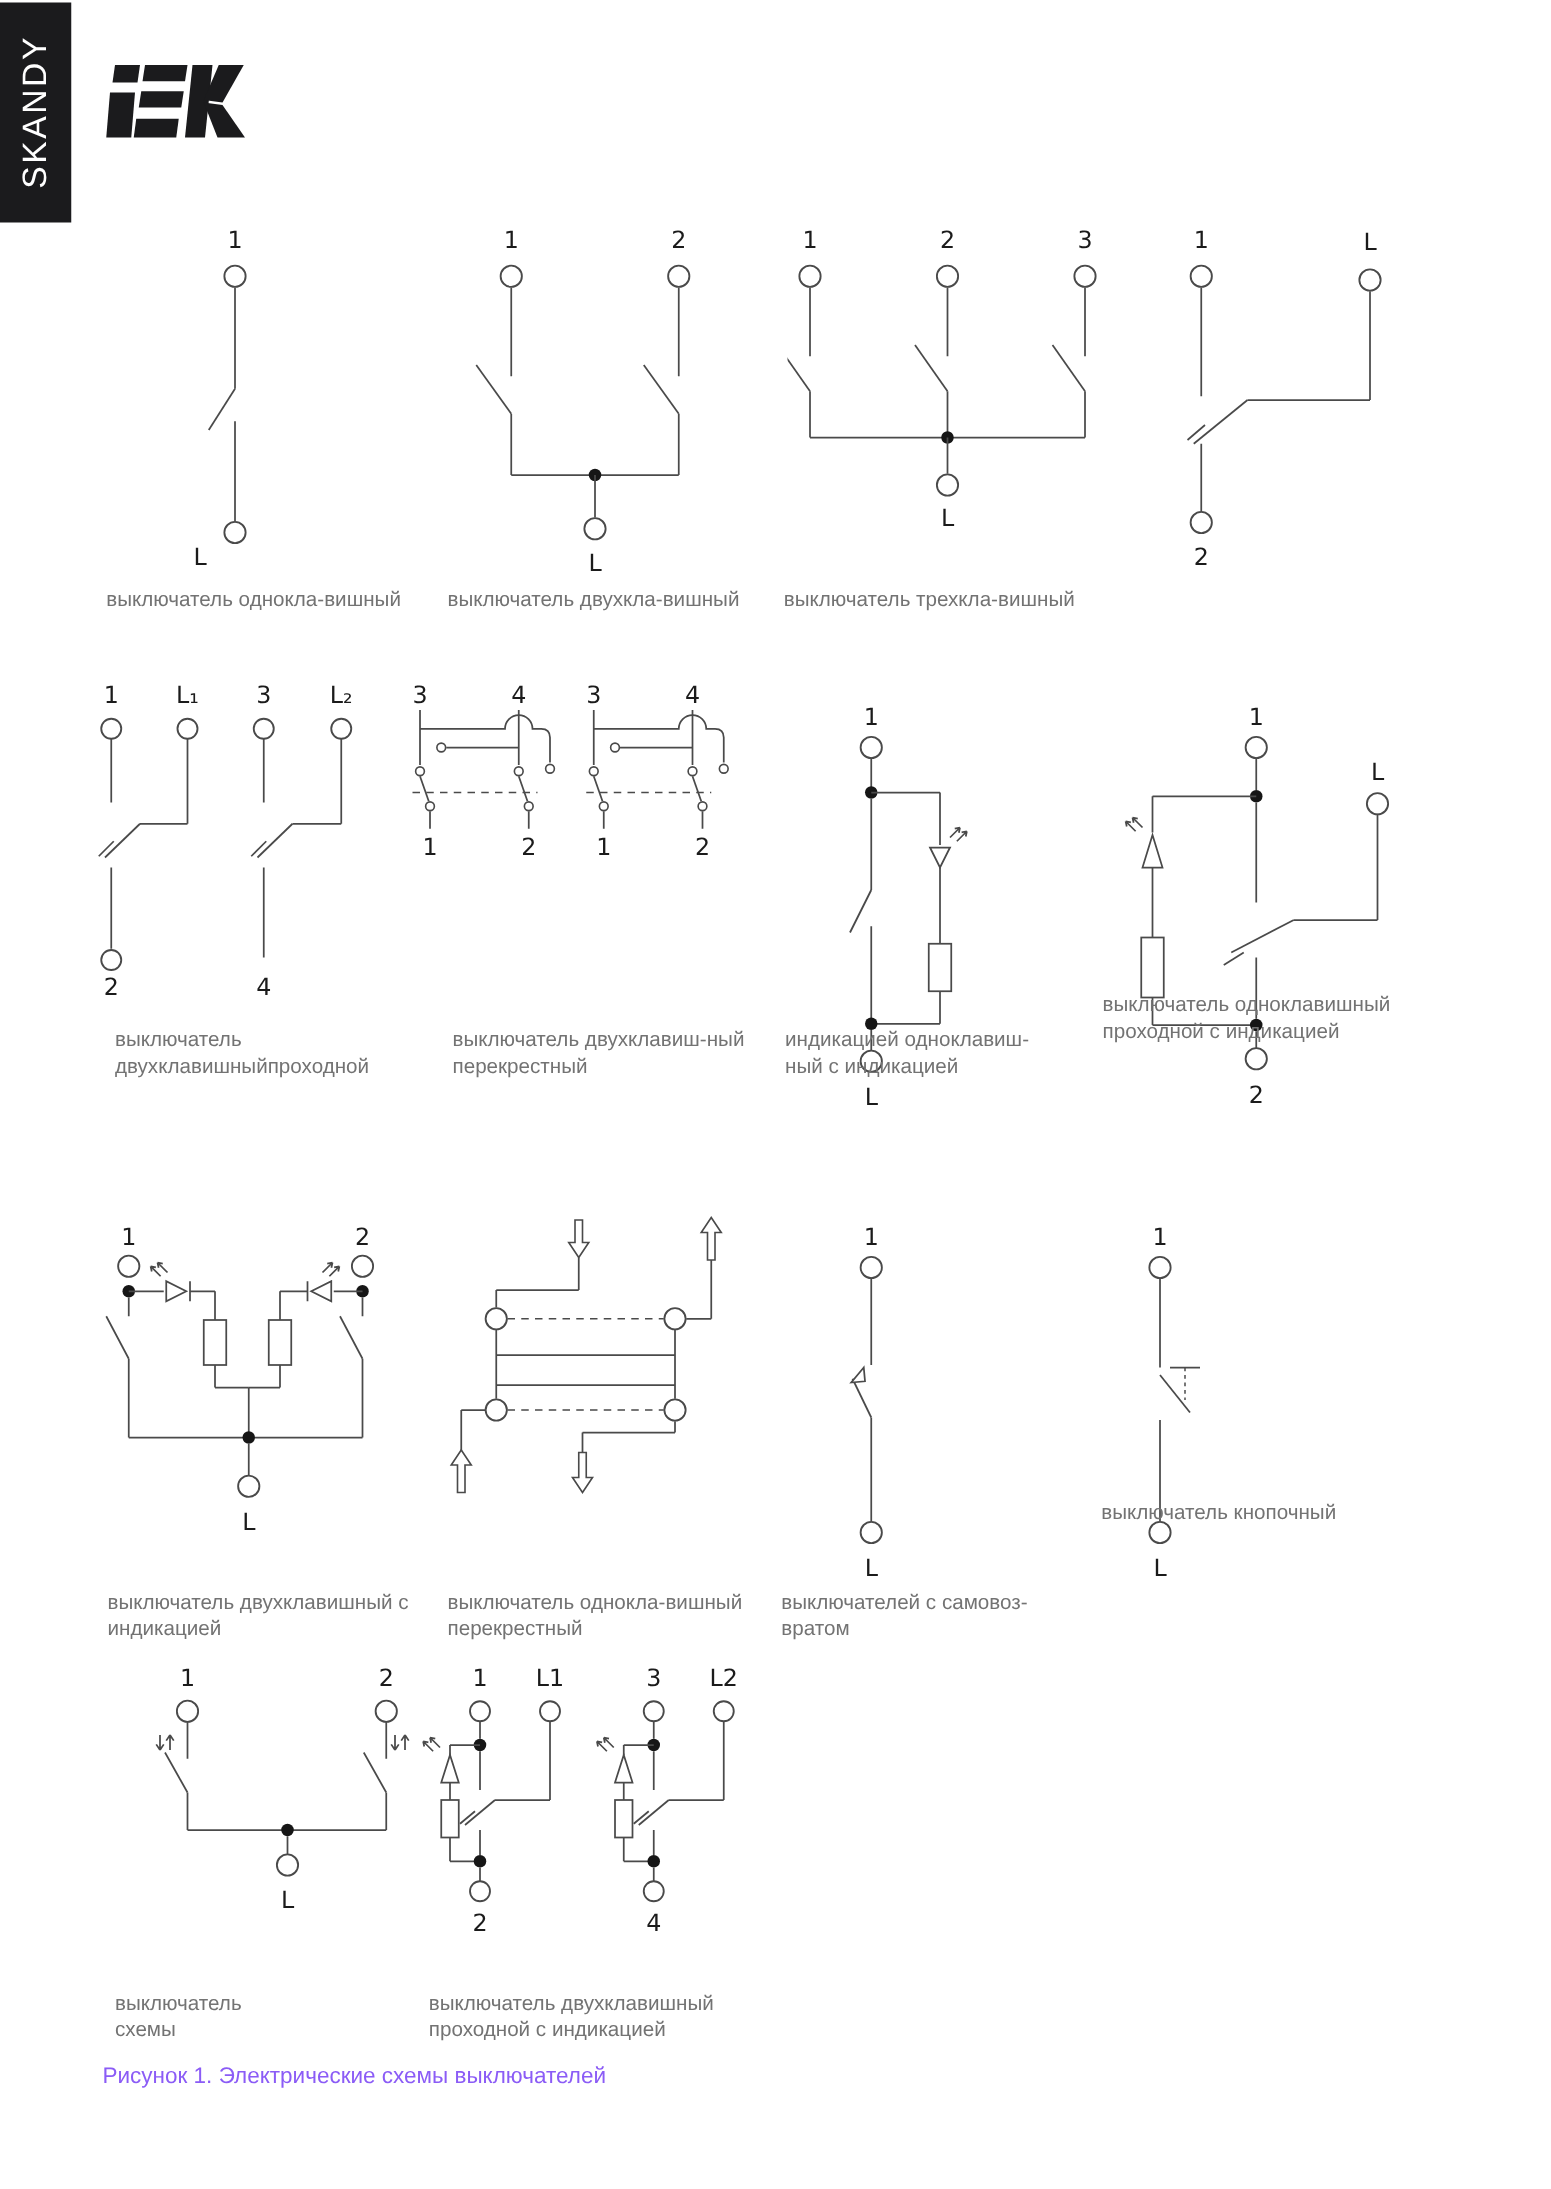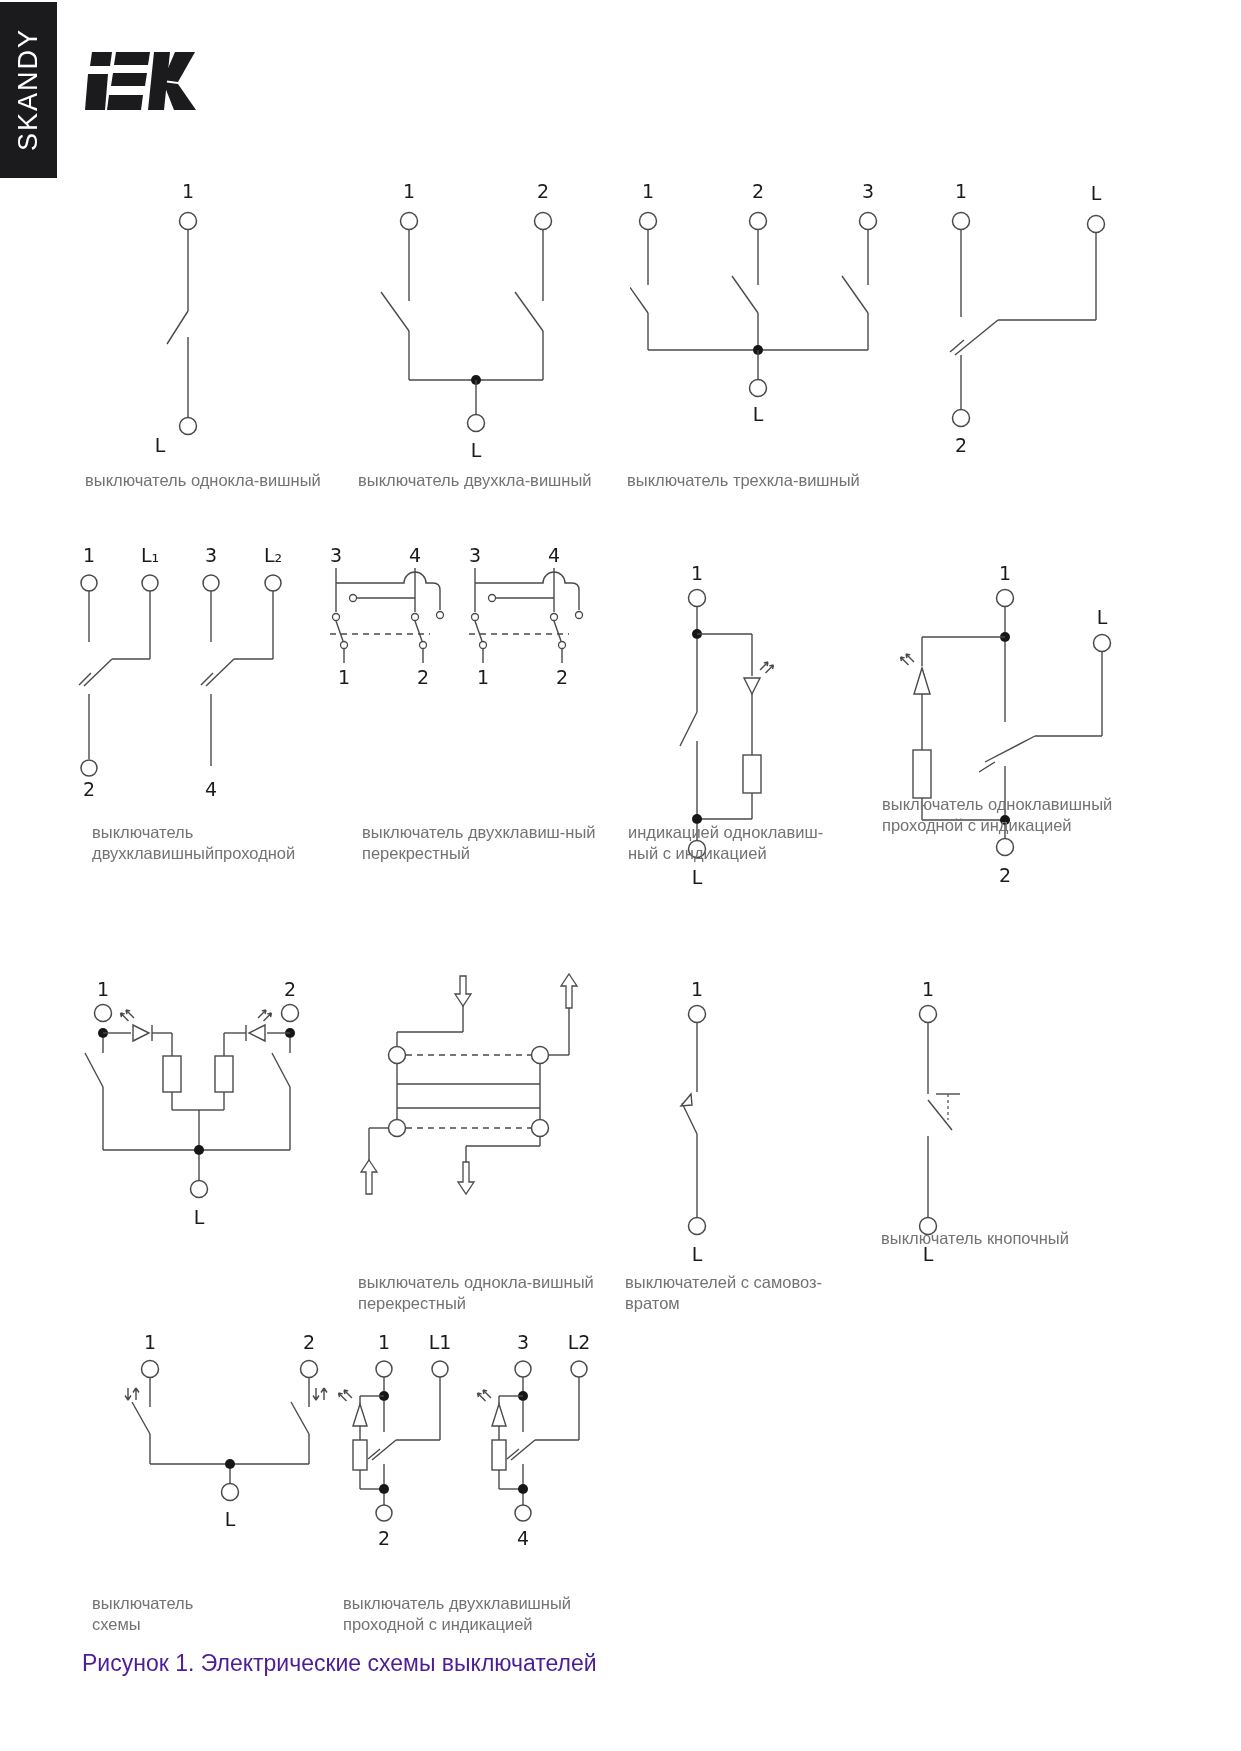--- a/index.html
+++ b/index.html
@@ -14,21 +14,21 @@
   .diag .dash{stroke:#4a4a4a;stroke-width:1.3;fill:none;stroke-dasharray:6 5;}
   .diag .dash2{stroke:#4a4a4a;stroke-width:1.2;fill:none;stroke-dasharray:3 3;}
   .diag .term{fill:#ffffff;stroke:#4a4a4a;stroke-width:1.5;}
   .diag .cont{fill:#ffffff;stroke:#4a4a4a;stroke-width:1.3;}
   .diag .dot{fill:#161616;stroke:none;}
   .diag .comp{fill:#ffffff;stroke:#4a4a4a;stroke-width:1.4;}
   .diag .arrow{fill:#ffffff;stroke:#4a4a4a;stroke-width:1.3;}
   .diag text{font-family:"DejaVu Sans",sans-serif;font-size:19px;fill:#1b1b1b;text-anchor:middle;}
   .cap{position:absolute;font-size:16.5px;line-height:21px;color:#737373;}
   .cap span{display:block;}
-  .figcap{position:absolute;left:82px;top:1650px;font-size:23px;color:#4c1d95;}
+  .figcap{position:absolute;left:82px;top:1650px;font-size:18px;color:#8b5cf6;}
 </style>
 </head>
 <body>
 
 <div id="page">
 
   <svg width="0" height="0" style="position:absolute">
     <defs>
       <g id="emit">
         <path d="M0,0 L8,-8 M8,-8 l-4.2,0.9 M8,-8 l-0.9,4.2"></path>
@@ -420,29 +420,33 @@
       <span>перекрестный</span>
     </div>
   <div class="cap" style="left:628px;top:822px;max-width:220px">
     <span>индикацией одноклавиш-</span>
       <span>ный с индикацией</span>
     </div>
   <div class="cap" style="left:882px;top:794px;max-width:240px">
     <span>выключатель одноклавишный</span>
       <span>проходной с индикацией</span>
     </div>
+  <div class="cap" style="left:86px;top:1272px;max-width:245px">
+    <span>выключатель двухклавишный с</span>
+      <span>индикацией</span>
+    </div>
   <div class="cap" style="left:358px;top:1272px;max-width:240px">
     <span>выключатель однокла-вишный</span>
       <span>перекрестный</span>
     </div>
   <div class="cap" style="left:625px;top:1272px;max-width:210px">
     <span>выключателей с самовоз-</span>
       <span>вратом</span>
     </div>
-  <div class="cap" style="left:881px;top:1228px;max-width:260px">
+  <div class="cap" style="left:881px;top:1200px;max-width:260px">
     <span>выключатель кнопочный</span>
       <span></span>
     </div>
   <div class="cap" style="left:92px;top:1593px;max-width:160px">
     <span>выключатель</span>
       <span>схемы</span>
     </div>
   <div class="cap" style="left:343px;top:1593px;max-width:240px">
     <span>выключатель двухклавишный</span>
       <span>проходной с индикацией</span>

